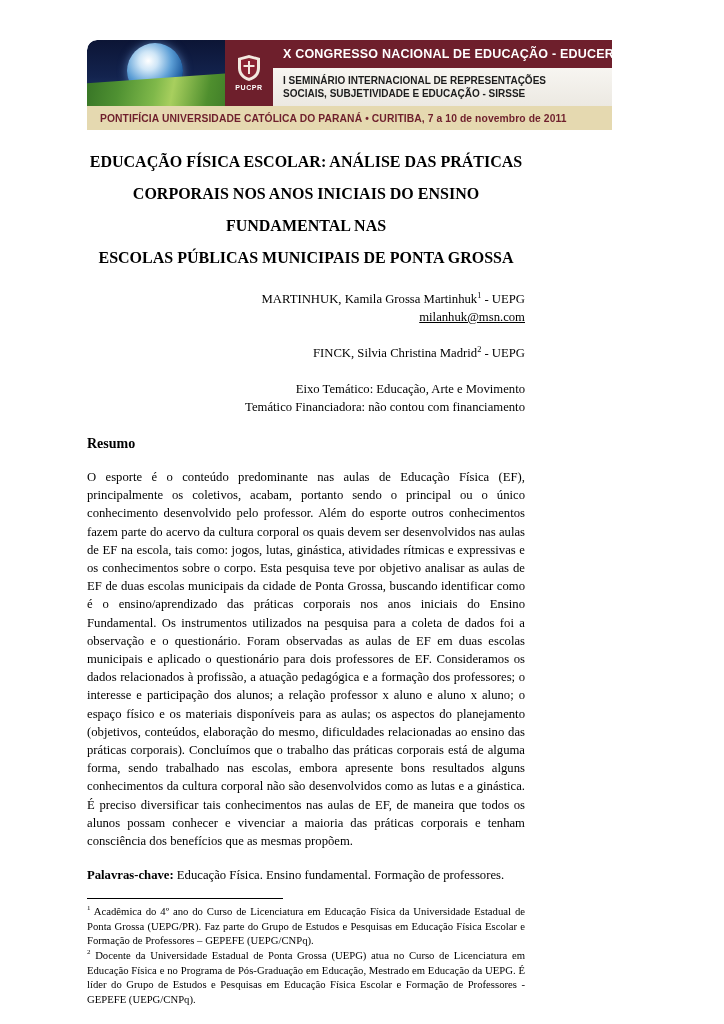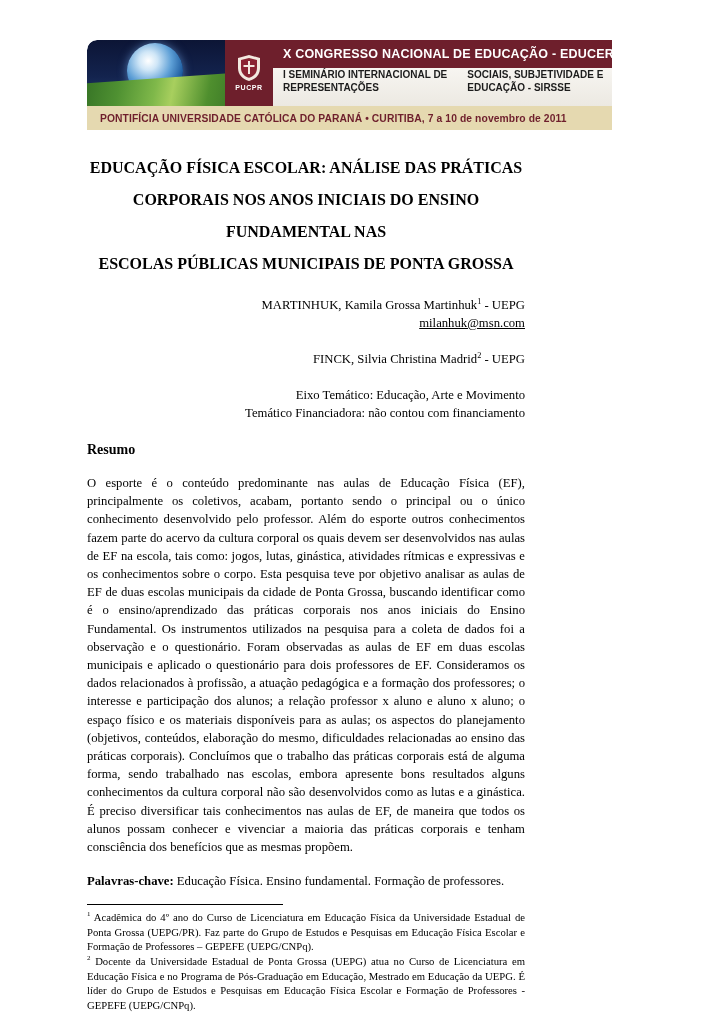--- a/index.html
+++ b/index.html
@@ -45,32 +45,32 @@
   }
   .logo-label { color: #ffffff; font-size: 7px; font-weight: bold; letter-spacing: .6px; }
   .banner-text { flex: 1; display: flex; flex-direction: column; min-width: 0; }
   .banner-title {
     background: #6e1f2c; color: #ffffff; height: 28px; flex: none;
     display: flex; align-items: center; padding-left: 10px;
     font-weight: bold; font-size: 12.5px; letter-spacing: .2px; white-space: nowrap;
   }
   .banner-sub {
     flex: 1; background: linear-gradient(180deg, #f7f5f1 0%, #ece9e2 100%);
-    color: #1c1c1c; display: flex; flex-direction: row; justify-content: center;
+    color: #1c1c1c; display: flex; flex-direction: column; justify-content: center;
     padding-left: 10px; font-size: 10px; line-height: 13px; font-weight: bold;
   }
   .banner-strip {
     height: 24px; background: #e5d9b0; color: #6e1f2c;
     display: flex; align-items: center; padding-left: 13px;
     font-weight: bold; font-size: 10.3px; letter-spacing: .1px; white-space: nowrap;
   }
 
   
   .paper-title {
-    margin-top: 22px; text-align: center; font-weight: bold;
+    margin-top: 16px; text-align: center; font-weight: bold;
     font-size: 16px; line-height: 32px;
   }
   .author-block { margin-top: 16px; text-align: right; font-size: 12.7px; line-height: 18px; }
   .author-group { margin-bottom: 18px; }
   .author-group:last-child { margin-bottom: 0; }
   .email { text-decoration: underline; color: #000; }
   sup { font-size: .65em; line-height: 0; }
 
   .resumo-heading { margin-top: 20px; font-weight: bold; font-size: 14px; }
   .resumo-body { margin-top: 16px; font-size: 12.7px; line-height: 18.2px; text-align: justify; }

